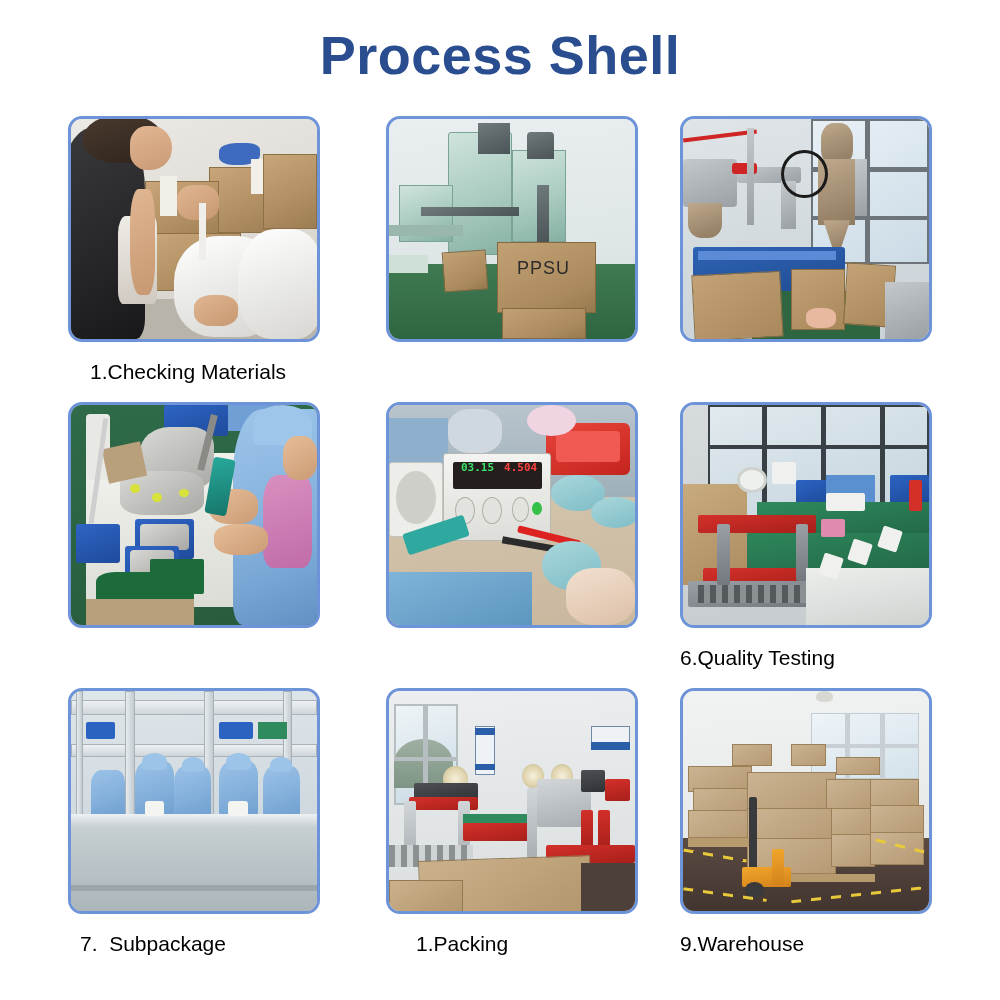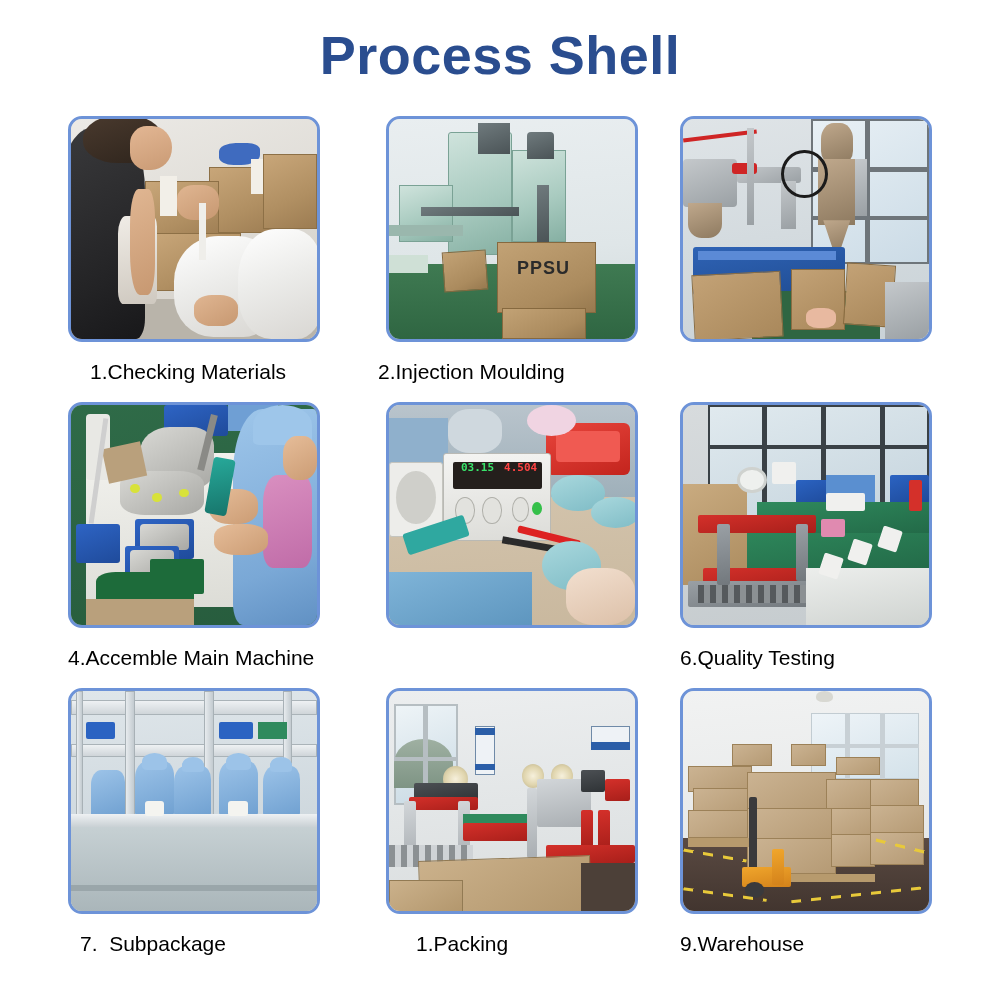--- a/index.html
+++ b/index.html
@@ -79,21 +79,21 @@
   .p1-arm { background: linear-gradient(150deg,#e0b692 0%,#c79871 100%); border-radius: 40%; }
   .p1-bag { background: linear-gradient(160deg,#ffffff 0%,#ececea 45%,#d8d6d2 100%); border-radius: 45% 35% 30% 40%; }
   .p1-blue { background:#3f6bbf; border-radius: 40% 30% 45% 35%; }
 
   
   .p2-wall { inset:0; background: linear-gradient(175deg,#e9eef0 0%,#dfe6e8 60%,#cfd8da 100%); }
   .p2-floor { left:0; right:0; bottom:0; height:34%; background: linear-gradient(180deg,#3f7a52 0%,#2f6642 100%); }
   .p2-mach { background: linear-gradient(160deg,#cfe3dc 0%,#a9cbc0 55%,#86b0a3 100%); border:1px solid #7aa295; }
   .p2-dark { background: linear-gradient(160deg,#6f7a7d 0%,#4b5457 100%); }
   .p2-box { background: linear-gradient(155deg,#c2a275 0%,#ab8b5e 70%,#97794f 100%); border:1px solid #86693f; }
-  .p2-txt { color:#2b2b2b; font-weight:bold; font-family:"Liberation Sans",sans-serif; }
+  .p2-txt { color:#2b2b2b; font-weight:normal; font-family:"Liberation Sans",sans-serif; }
 
   
   .p3-wall { inset:0; background: linear-gradient(170deg,#dfe4e7 0%,#c9d2d7 100%); }
   .p3-win { background: linear-gradient(150deg,#e8f0f5 0%,#cbdbe6 100%); border:2px solid #6e757a; }
   .p3-mull { background:#6e757a; }
   .p3-blue { background: linear-gradient(170deg,#2f63b5 0%,#1f4c92 100%); border-radius:3px; }
   .p3-hop { background: linear-gradient(160deg,#bfa88c 0%,#8e7a60 100%); }
   .p3-red { background:#cf2525; }
   .p3-grey { background: linear-gradient(160deg,#c4c8cb 0%,#9aa0a4 100%); }
   .p3-box { background: linear-gradient(150deg,#c3a276 0%,#a9885b 100%); border:1px solid #8a6d42; }
@@ -215,21 +215,20 @@
           <div class="sc p2-mach" style="left:4%;top:30%;width:22%;height:26%;"></div>
           <div class="sc p2-dark" style="left:13%;top:40%;width:40%;height:4%;"></div>
           <div class="sc" style="left:0%;top:48%;width:30%;height:5%;background:#9ab7ad;"></div>
           <div class="sc p2-dark" style="left:60%;top:30%;width:5%;height:26%;"></div>
           <div class="sc p2-box" style="left:44%;top:56%;width:40%;height:32%;"></div>
           <div class="sc p2-txt" style="left:52%;top:64%;width:28%;height:16%;font-size:18px;line-height:16px;letter-spacing:1px;">PPSU</div>
           <div class="sc p2-box" style="left:46%;top:86%;width:34%;height:14%;"></div>
           <div class="sc p2-box" style="left:22%;top:60%;width:18%;height:18%;transform:rotate(-4deg);"></div>
           <div class="sc" style="left:0%;top:62%;width:16%;height:8%;background:#cfe0d6;"></div>
         </div>
-        <div class="caption">2.Injection Moulding</div>
       </div>
 
       <div class="cell c3">
         <div class="photo-frame">
           <div class="ph p3-wall"></div>
           <div class="sc p3-win" style="left:52%;top:0%;width:48%;height:66%;"></div>
           <div class="sc p3-mull" style="left:74%;top:0%;width:2%;height:66%;"></div>
           <div class="sc p3-mull" style="left:52%;top:22%;width:48%;height:2%;"></div>
           <div class="sc p3-mull" style="left:52%;top:44%;width:48%;height:2%;"></div>
           <div class="sc p3-red" style="left:0%;top:7%;width:30%;height:2%;transform:rotate(-7deg);"></div>
@@ -282,21 +281,20 @@
           <div class="sc p4-smock" style="left:66%;top:2%;width:40%;height:98%;"></div>
           <div class="sc p4-cap" style="left:74%;top:0%;width:24%;height:18%;background:#9ec6ea;border-radius:50% 50% 10% 10%;"></div>
           <div class="sc p4-pink" style="left:78%;top:32%;width:20%;height:42%;"></div>
           <div class="sc p4-skin" style="left:86%;top:14%;width:14%;height:20%;"></div>
           <div class="sc p4-skin" style="left:56%;top:38%;width:20%;height:16%;"></div>
           <div class="sc p4-skin" style="left:58%;top:54%;width:22%;height:14%;"></div>
           <div class="sc p4-tool" style="left:56%;top:24%;width:9%;height:26%;transform:rotate(10deg);"></div>
           <div class="sc" style="left:54%;top:4%;width:3%;height:26%;background:#8a8a86;transform:rotate(14deg);"></div>
           <div class="sc" style="left:6%;top:88%;width:44%;height:12%;background:#b9a07c;"></div>
         </div>
-        <div class="caption">4.Accemble Main Machine</div>
       </div>
 
       <div class="cell c2">
         <div class="photo-frame">
           <div class="ph p5-table"></div>
           <div class="sc p5-back"></div>
           <div class="sc p5-bin" style="left:0%;top:6%;width:24%;height:22%;background:#8fb0cc;"></div>
           <div class="sc" style="left:24%;top:2%;width:22%;height:20%;background:#cfd8de;border-radius:40%;"></div>
           <div class="sc p5-redb" style="left:64%;top:8%;width:34%;height:24%;"></div>
           <div class="sc" style="left:68%;top:12%;width:26%;height:14%;background:#f05a52;border-radius:4px;"></div>

